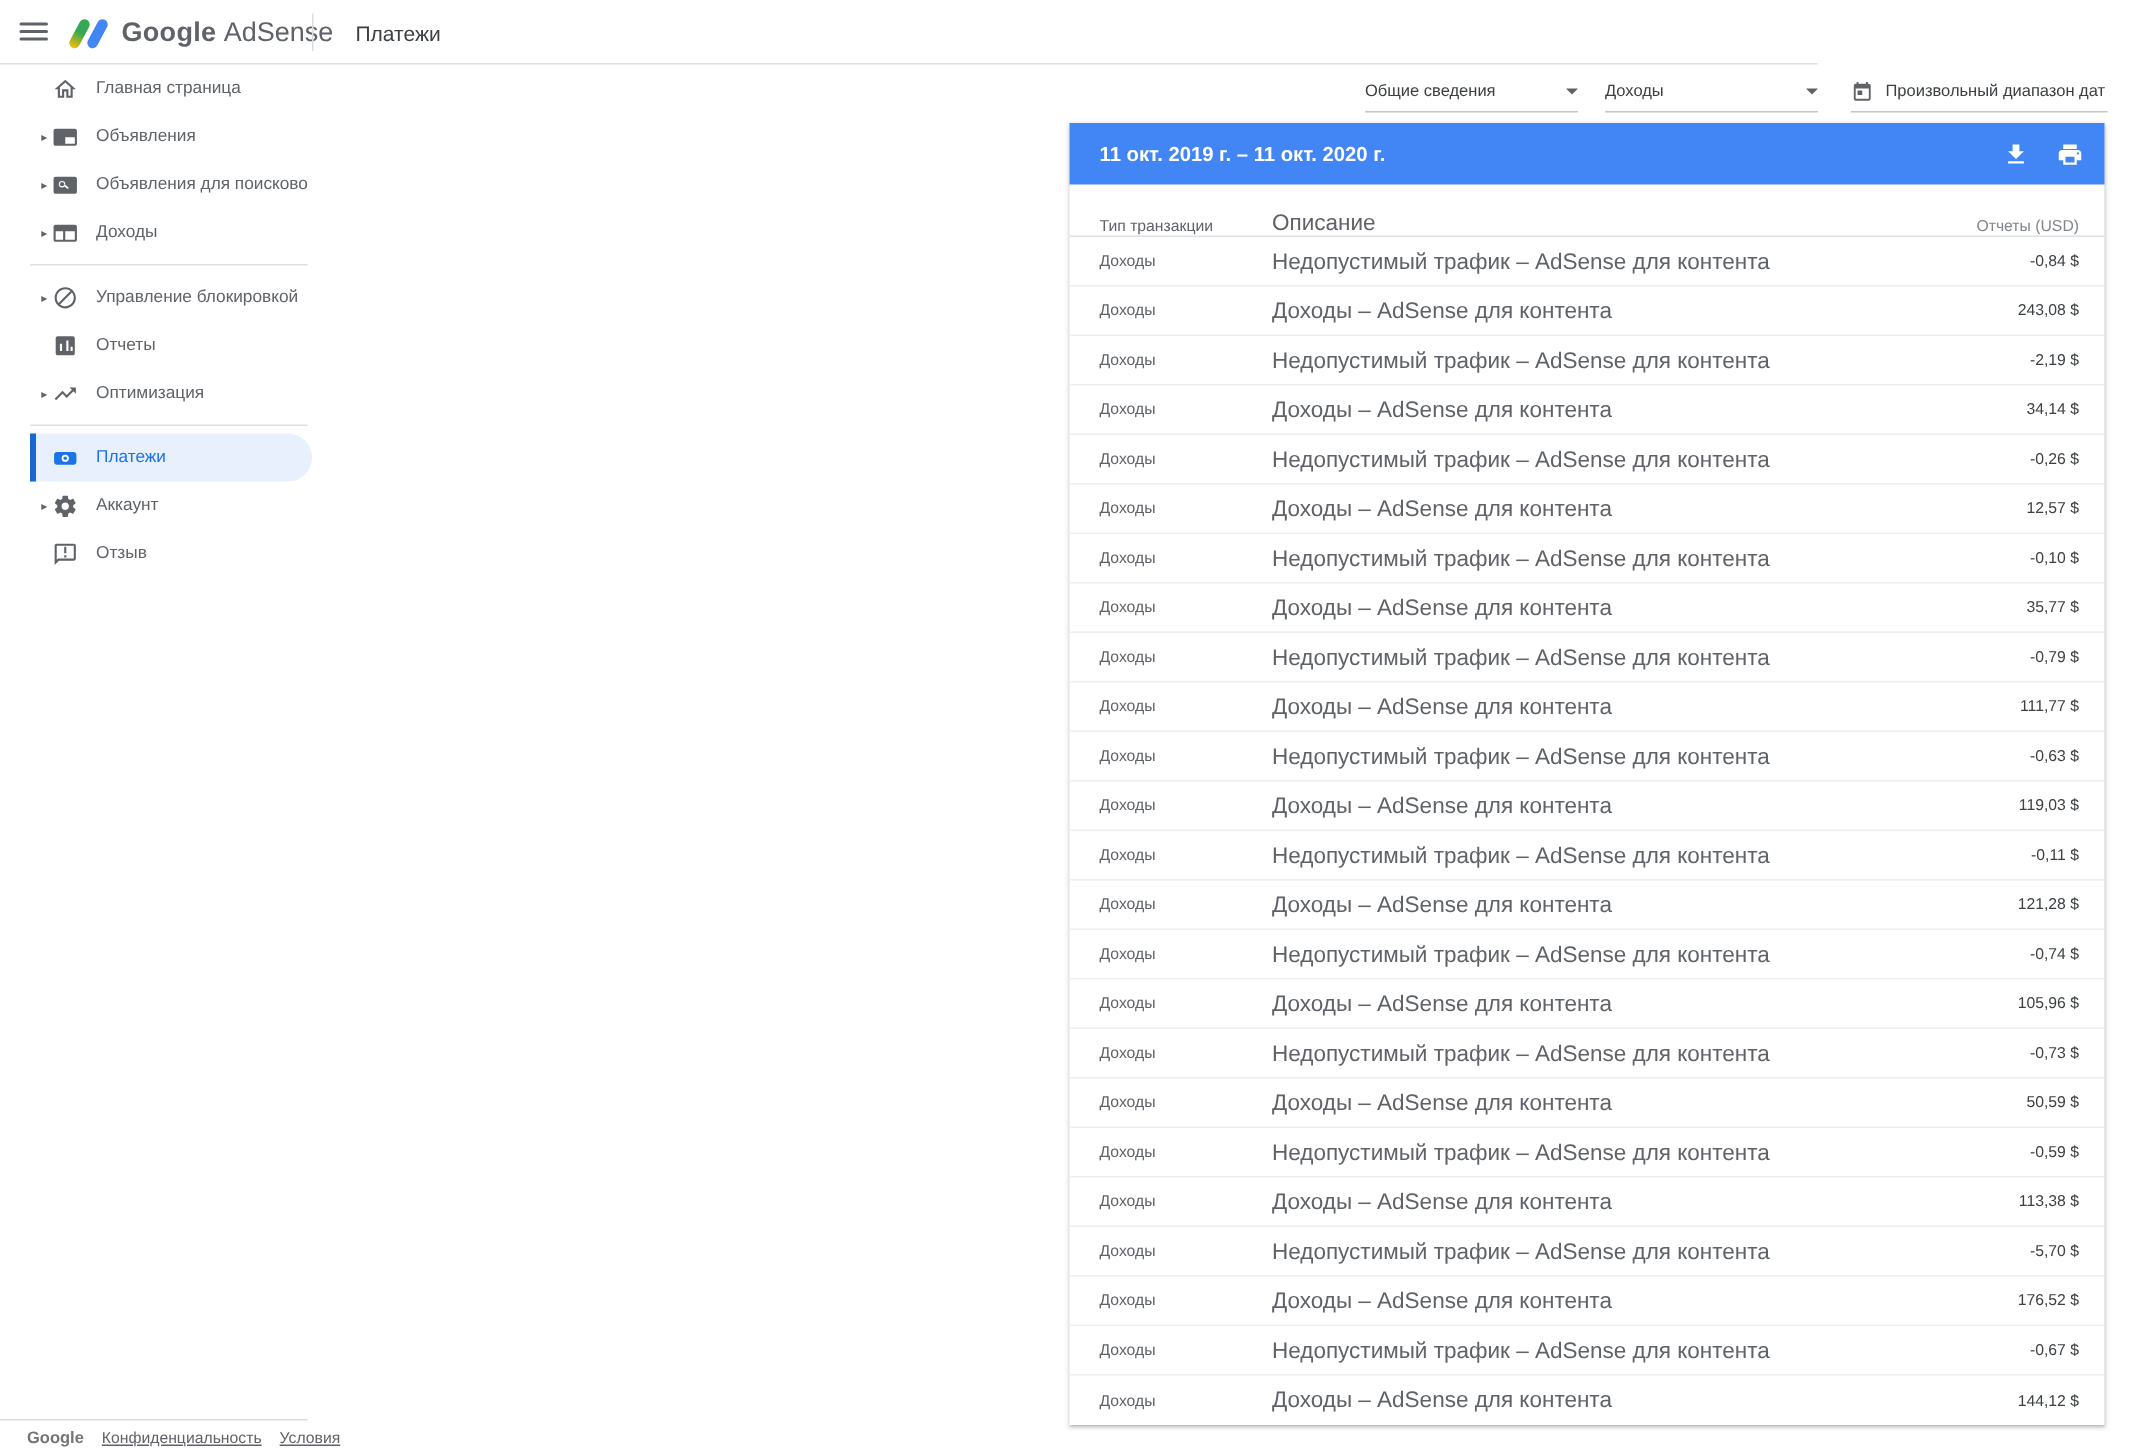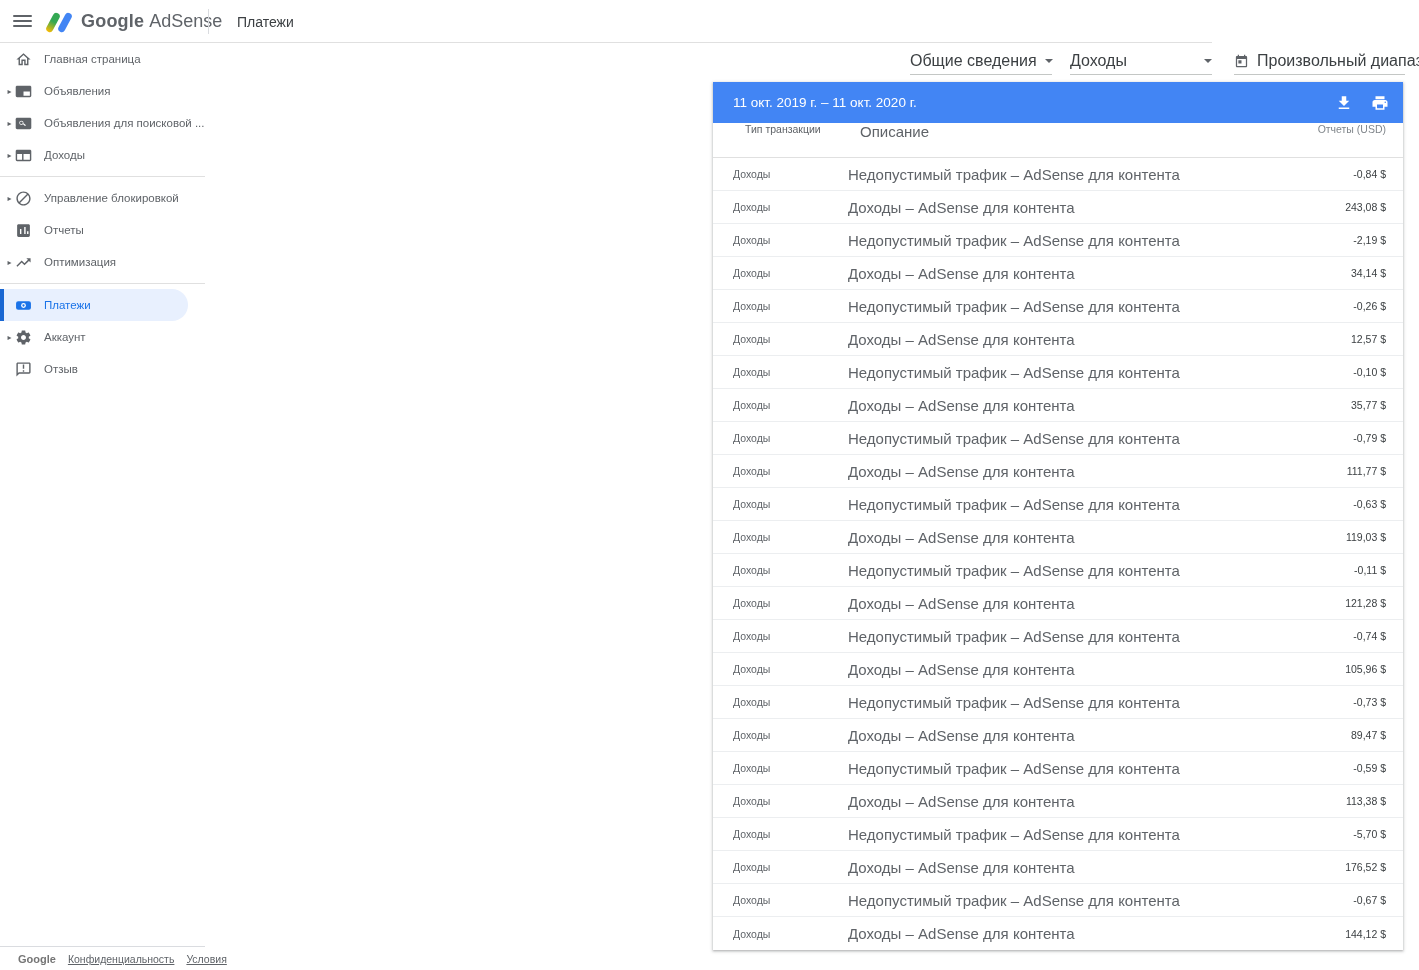--- a/index.html
+++ b/index.html
@@ -14,21 +14,21 @@
   .hamburger span { display:block; height:2px; background:#5f6368; margin:3px 0; border-radius:1px; }
   .logo-group { position:absolute; left:46px; top:0; height:43px; display:flex; align-items:center; }
   .logo-mark { width:26px; height:24px; margin-right:9px; }
   .brand-google { font-size:18px; color:#5f6368; font-weight:700; letter-spacing:.2px; }
   .brand-product { font-size:18px; color:#5f6368; font-weight:400; margin-left:5px; }
   .header-vdivider { position:absolute; left:208px; top:9px; height:25px; width:1px; background:#dadce0; }
   .page-title { position:absolute; left:237px; top:0; height:43px; display:flex; align-items:center;
                 font-size:14px; color:#3c4043; }
 
   
-  .sidebar { position:absolute; top:43px; left:0; width:205px; bottom:0; background:#fff; }
+  .sidebar { position:absolute; top:43px; left:0; width:205px; bottom:0; background:#fff;padding-left:20px; }
   .sb-item { position:relative; height:32px; display:flex; align-items:center; cursor:pointer; }
   .sb-arrow { width:11px; margin-left:4px; font-size:8px; color:#5f6368; text-align:center; flex:none; }
   .sb-icon { width:17px; height:17px; flex:none; color:#5f6368; }
   .sb-icon svg { width:17px; height:17px; display:block; fill:currentColor; }
   .sb-label { margin-left:12px; font-size:11.5px; color:#5f6368; white-space:nowrap; overflow:hidden; }
   .sb-item.selected { background:#e8f0fe; width:188px; border-radius:0 16px 16px 0; }
   .sb-item.selected::before { content:""; position:absolute; left:0; top:0; bottom:0; width:4px;
                               background:#1967d2; }
   .sb-item.selected .sb-icon, .sb-item.selected .sb-label { color:#1a73e8; }
   .sb-item.selected .sb-label { font-weight:500; }
@@ -37,40 +37,40 @@
   .sidebar-footer { position:absolute; left:0; bottom:0; width:205px; }
   .sidebar-footer .sf-line { height:1px; background:#dadce0; margin-bottom:6px; }
   .sf-row { display:flex; align-items:center; padding-left:18px; padding-bottom:5px; }
   .sf-brand { font-size:11px; color:#757575; font-weight:700; margin-right:12px; }
   .sf-link { font-size:10.5px; color:#5f6368; text-decoration:underline; margin-right:12px; cursor:pointer; }
 
   
   .filters { position:absolute; top:48px; left:0; right:0; height:32px; }
   .sel { position:absolute; height:27px; display:flex; align-items:center;
          border-bottom:1px solid #c4c7c5; cursor:pointer; }
-  .sel-label { font-size:16px; color:#3c4043; flex:1; white-space:nowrap; }
+  .sel-label { font-size:11px; color:#3c4043; flex:1; white-space:nowrap; }
   .sel-arrow { width:0; height:0; border-left:4px solid transparent; border-right:4px solid transparent;
                border-top:4px solid #5f6368; margin-left:8px; flex:none; }
   #sel-report { left:910px; width:142px; }
   #sel-type   { left:1070px; width:142px; }
   #sel-date   { left:1234px; width:171px; }
   .cal-icon { width:15px; height:15px; color:#5f6368; margin-right:8px; flex:none; }
   .cal-icon svg { width:15px; height:15px; display:block; fill:currentColor; }
 
   
   .card { position:absolute; left:713px; top:82px; width:690px; background:#fff;
           box-shadow:0 1px 2px rgba(60,64,67,.3), 0 1px 3px 1px rgba(60,64,67,.15); }
   .card-head { height:41px; background:#4285f4; display:flex; align-items:center; }
-  .card-title { color:#fff; font-size:13.5px; font-weight:400; padding-left:20px; flex:1; }
+  .card-title { color:#fff; font-size:13.5px; font-weight:700; padding-left:20px; flex:1; }
   .card-actions { display:flex; align-items:center; padding-right:14px; }
   .icon-btn { width:18px; height:18px; color:#fff; margin-left:18px; cursor:pointer; }
   .icon-btn svg { width:18px; height:18px; display:block; fill:currentColor; }
 
-  .t-headrow { height:35px; display:flex; align-items:flex-start; border-bottom:1px solid #e0e0e0;
-               color:#80868b; font-size:10.5px;padding-left:12px; }
+  .t-headrow { height:35px; display:flex; align-items:flex-end; border-bottom:1px solid #e0e0e0;
+               color:#80868b; font-size:10.5px; }
   .t-row { height:33px; display:flex; align-items:center; border-bottom:1px solid #eceef0; }
   .t-row:last-child { border-bottom:none; }
   .c-type   { width:135px; padding-left:20px; flex:none; font-size:10.5px; color:#5f6368; }
   .c-desc   { flex:1; font-size:15px; color:#5f6368; }
   .c-amount { width:130px; padding-right:17px; flex:none; text-align:right; font-size:10.5px; color:#3c4043; }
   .t-headrow .c-amount { color:#80868b; }
 </style>
 </head>
 <body>
 
@@ -331,21 +331,21 @@
           <span class="c-amount">105,96 $</span>
         </div>
         <div class="t-row">
           <span class="c-type">Доходы</span>
           <span class="c-desc">Недопустимый трафик – AdSense для контента</span>
           <span class="c-amount">-0,73 $</span>
         </div>
         <div class="t-row">
           <span class="c-type">Доходы</span>
           <span class="c-desc">Доходы – AdSense для контента</span>
-          <span class="c-amount">89,47 $</span>
+          <span class="c-amount">50,59 $</span>
         </div>
         <div class="t-row">
           <span class="c-type">Доходы</span>
           <span class="c-desc">Недопустимый трафик – AdSense для контента</span>
           <span class="c-amount">-0,59 $</span>
         </div>
         <div class="t-row">
           <span class="c-type">Доходы</span>
           <span class="c-desc">Доходы – AdSense для контента</span>
           <span class="c-amount">113,38 $</span>

